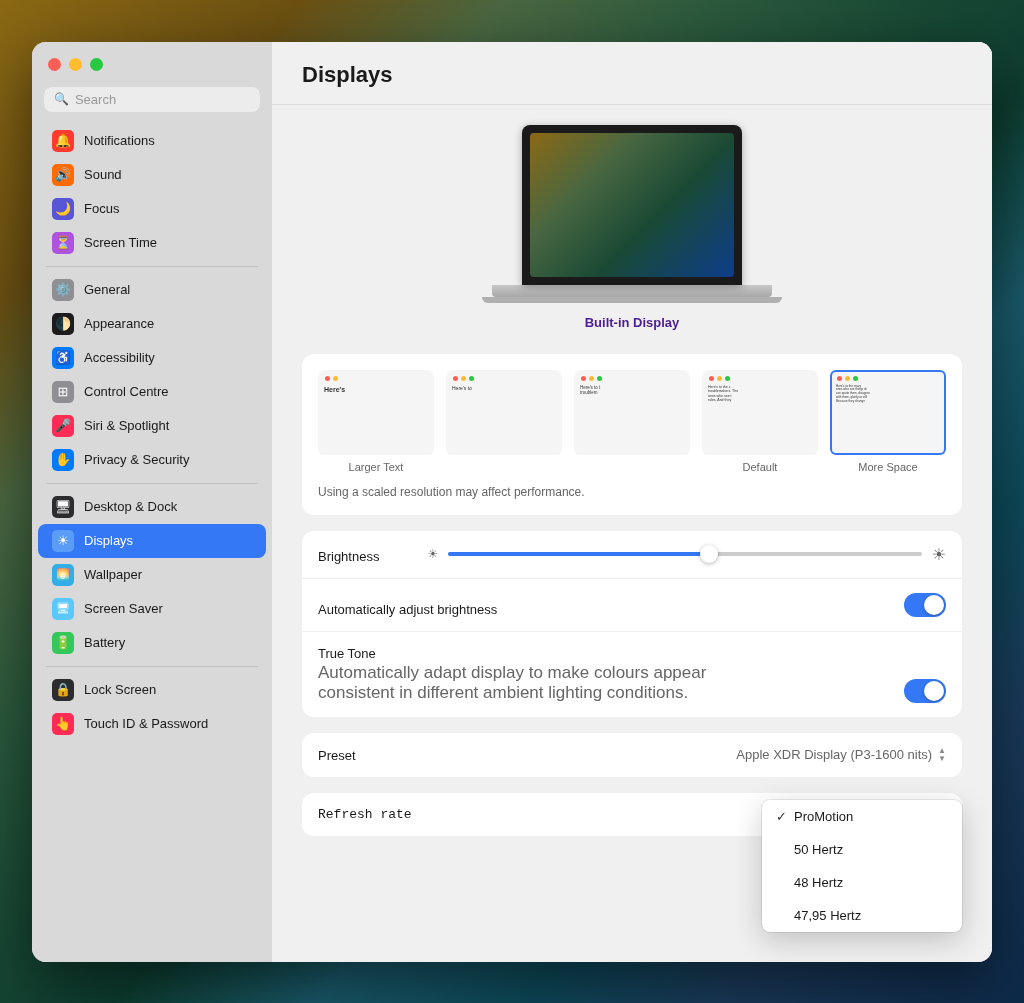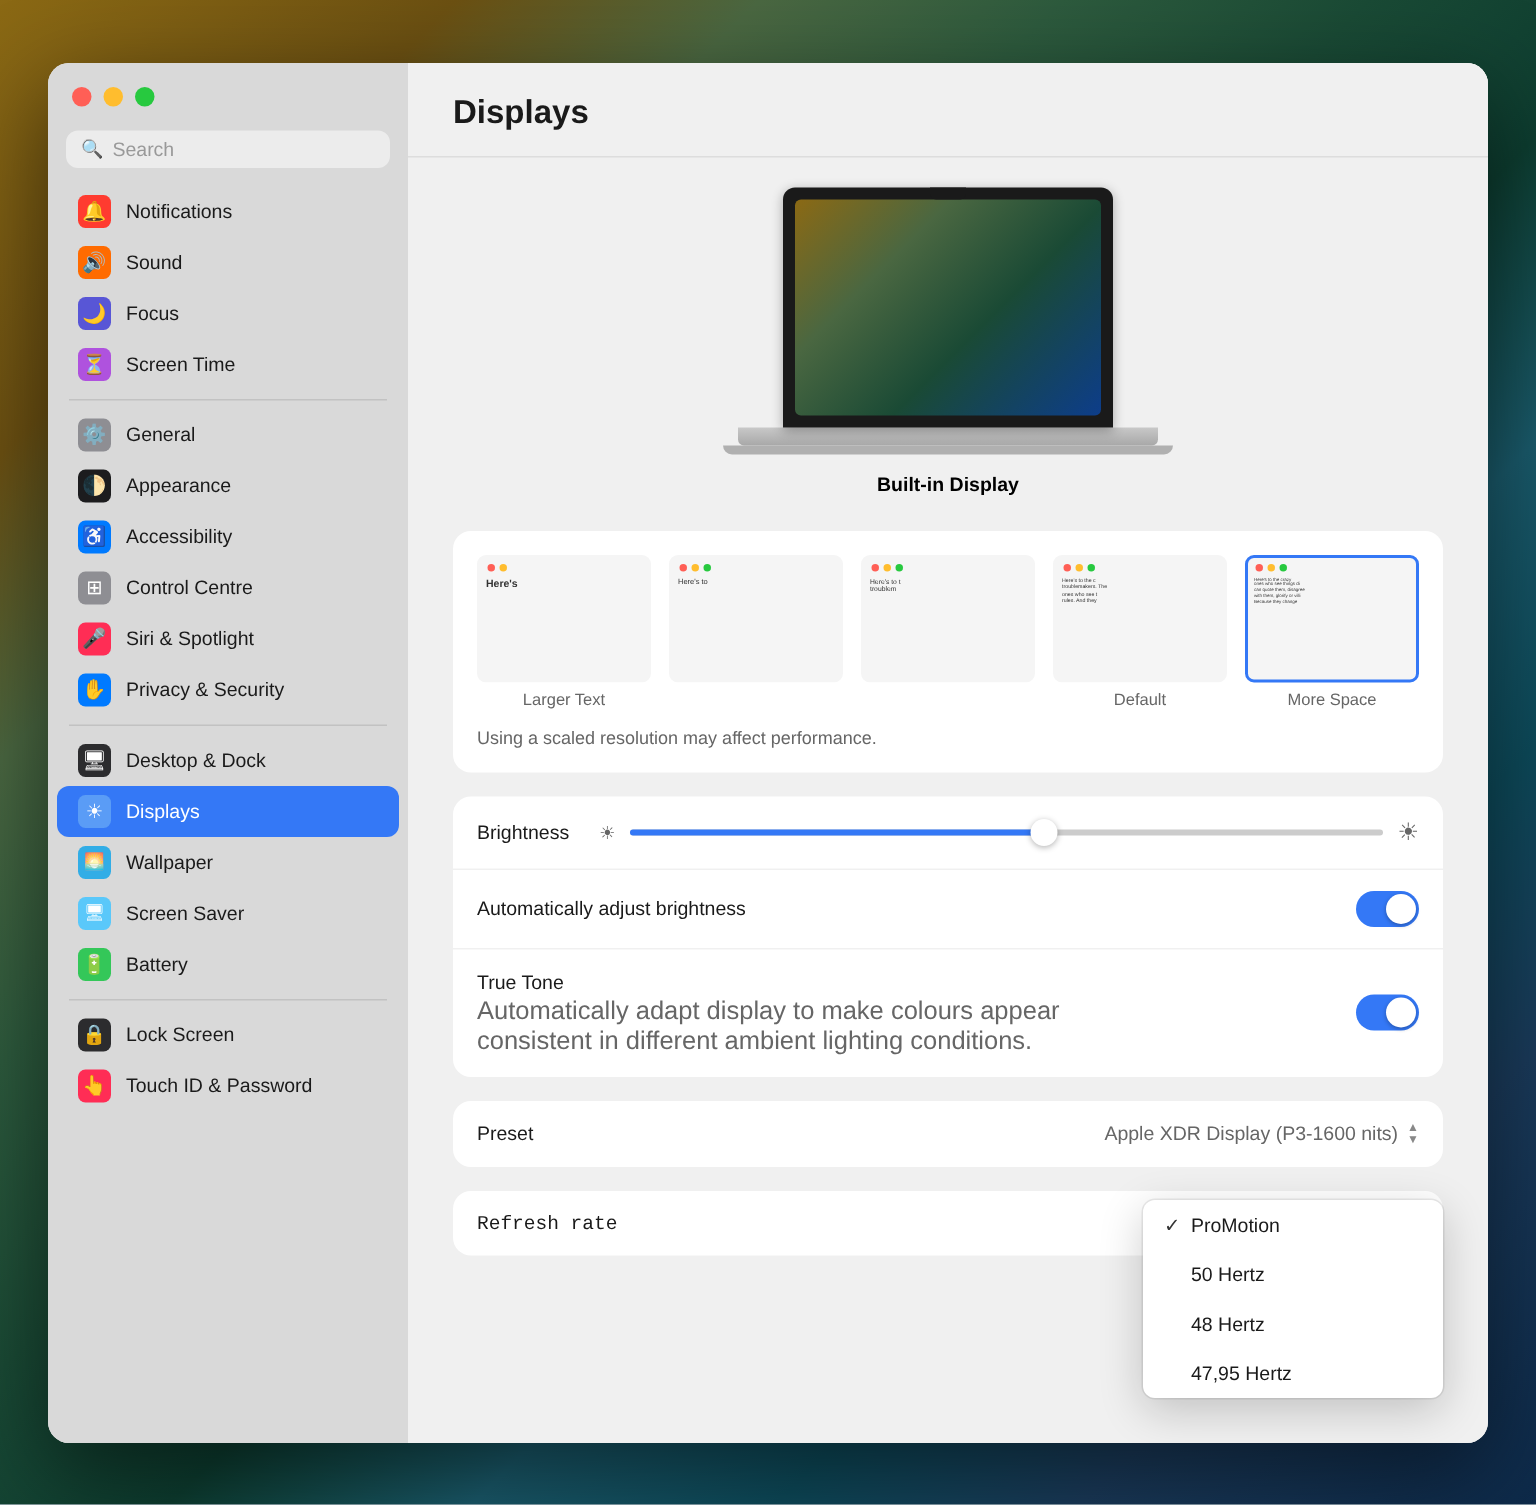--- a/index.html
+++ b/index.html
@@ -215,21 +215,21 @@
       width: 300px;
       height: 6px;
       background: #b0b0b0;
       border-radius: 0 0 6px 6px;
     }
 
     .display-label {
       margin-top: 12px;
       font-size: 13px;
       font-weight: 600;
-      color: #000000;
+      color: #4c1d95;
     }
 
     
     .section-card {
       background: white;
       border-radius: 12px;
       padding: 16px;
       margin-bottom: 16px;
     }
 
@@ -310,24 +310,25 @@
     
     .settings-section {
       background: white;
       border-radius: 12px;
       margin-bottom: 16px;
       overflow: hidden;
     }
 
     .settings-row {
       display: flex;
-      align-items: center;
+      align-items: flex-end;
       justify-content: space-between;
       padding: 14px 16px;
       border-bottom: 1px solid rgba(0,0,0,0.06);
+      gap: 28px;
     }
 
     .settings-row:last-child {
       border-bottom: none;
     }
 
     .settings-row-label {
       font-size: 13px;
       color: #1a1a1a;
     }

